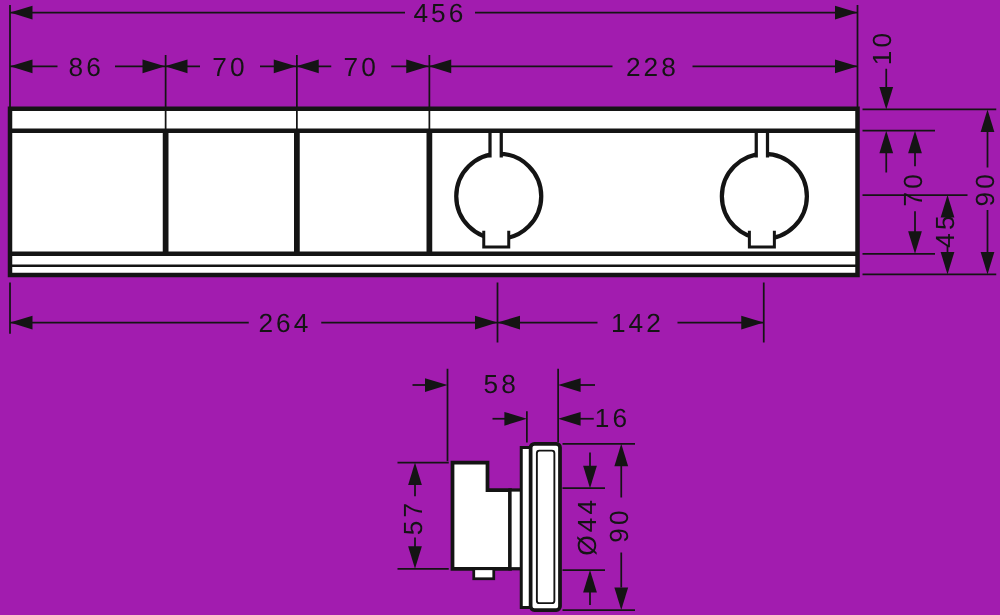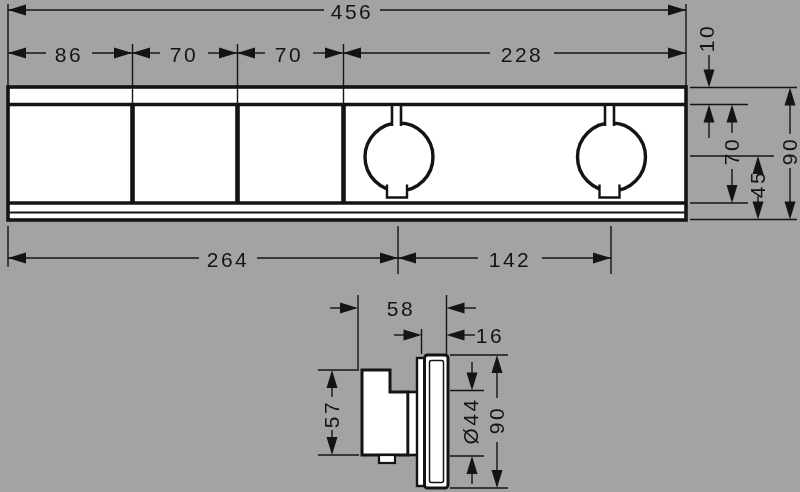--- a/index.html
+++ b/index.html
@@ -1,16 +1,16 @@
 <!DOCTYPE html>
 <html><head>
 <meta charset="utf-8">
 <style>
   html,body{margin:0;padding:0;background:#fff;}
-  .canvas{position:relative;width:800px;height:492px;background:#a3a3a3;overflow:hidden;text-align:right;}
+  .canvas{position:relative;width:800px;height:492px;background:#a21caf;overflow:hidden;text-align:right;}
   svg{display:block;}
   .ln{stroke:#141414;fill:none;}
   .thick{stroke-width:3.6;}
   .med{stroke-width:2.6;}
   .div{stroke-width:4.6;}
   .thin{stroke-width:1.4;}
   .arr{fill:#141414;stroke:none;}
   .wfill{fill:#ffffff;}
   .dt{font-family:"Liberation Sans",sans-serif;font-size:21px;letter-spacing:2.5px;fill:#141414;
       text-anchor:middle;dominant-baseline:central;}

